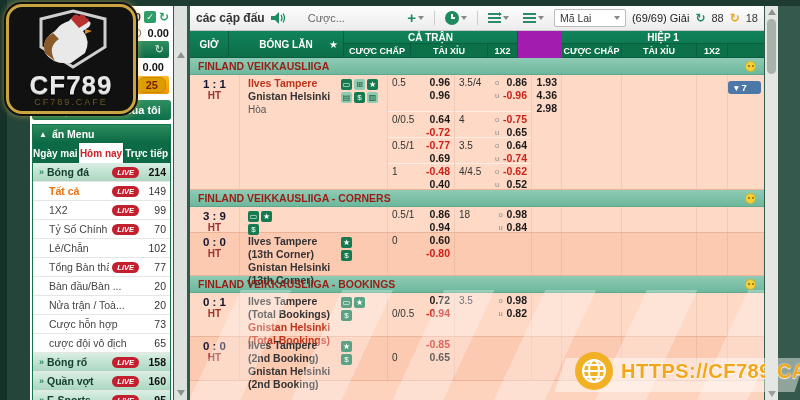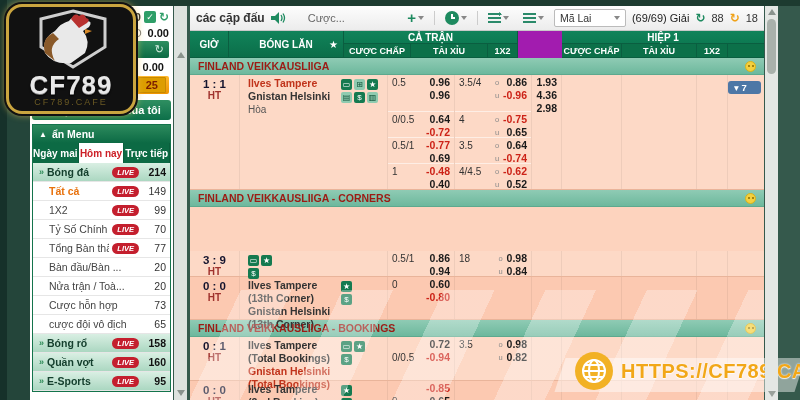--- a/index.html
+++ b/index.html
@@ -30,21 +30,21 @@
     line-height:12px; text-align:center; }
   .refr { color:#2e9e68; font-weight:bold; font-size:12px; line-height:12px; }
   .acct-bal { display:flex; justify-content:flex-end; gap:6px; height:16px; align-items:center; }
   .acct-bal .cur { color:#777; } .acct-bal .val { font-weight:bold; color:#111; }
   .greenbar { height:17px; background:linear-gradient(#2f8f61,#0c6a44); border-radius:2px;
     display:flex; align-items:center; justify-content:flex-end; padding:0 5px; color:#d7efe2; }
   .whiterow { height:18px; display:flex; align-items:center; justify-content:flex-end; gap:6px; padding:0 5px; }
   .orangebar { height:18px; background:linear-gradient(#ffb92e,#ef9400); border-radius:2px;
     display:flex; align-items:center; justify-content:flex-end; padding:0 3px; }
   .promo-badge { background:#dd9d00; border:1px solid #c78900; color:#7a1d00; font-weight:bold;
-    font-size:11px; border-radius:1px; padding:0 7px; line-height:14px; }
+    font-size:11px; border-radius:6px; padding:0 7px; line-height:14px; }
   .favbar { margin:6px 2px 4px 2px; height:20px; background:linear-gradient(#2f8f61,#0d6f49);
     border-radius:3px; color:#fff; font-weight:bold; display:flex; align-items:center; gap:5px; padding:0 7px; }
   .favbar .star { color:#ffd34d; font-size:11px; }
   #menu { margin:0 2px; border:1px solid #14744c; }
   .hidemenu { height:18px; background:linear-gradient(#2c8a5d,#0c6a44); color:#fff; font-weight:bold;
     display:flex; align-items:center; gap:5px; padding:0 6px; font-size:10.5px; }
   .hidemenu .chev { font-size:8px; }
   .tabs { display:flex; height:20px; background:#0c6a44; }
   .tab { flex:1; display:flex; align-items:center; justify-content:center; color:#fff; font-size:10px;
     font-weight:bold; border-right:1px solid #0a5e3c; cursor:pointer; }
@@ -227,20 +227,24 @@
           <span class="lbl">1X2</span>
           <span class="live">LIVE</span>
           <span class="cnt">99</span>
         </div>
         <div class="mi sub">
           <span class="lbl">Tỷ Số Chính Xác</span>
           <span class="live">LIVE</span>
           <span class="cnt">70</span>
         </div>
         <div class="mi sub">
+          <span class="lbl">Lẻ/Chẵn</span>
+          <span class="cnt">102</span>
+        </div>
+        <div class="mi sub">
           <span class="lbl">Tổng Bàn thắng</span>
           <span class="live">LIVE</span>
           <span class="cnt">77</span>
         </div>
         <div class="mi sub">
           <span class="lbl">Bàn đầu/Bàn ...</span>
           <span class="cnt">20</span>
         </div>
         <div class="mi sub">
           <span class="lbl">Nửa trận / Toà...</span>
@@ -479,21 +483,21 @@
         <div class="mcol c-fo"></div>
         <div class="mcol c-fx"></div>
         <div class="mcol c-last">
           <div class="more">▾ 7</div>
         </div>
       </div>
       <div class="league-h">
         <span class="sp">FINLAND VEIKKAUSLIIGA - CORNERS</span>
         <span class="smiley"></span>
       </div>
-      <div class="match" style="height: 26px; margin-top: 44px;">
+      <div class="match" style="height: 26px;">
         <div class="mcol c-time">
           <div class="score">3 : 9</div>
           <div class="per">HT</div>
         </div>
         <div class="mcol c-teams">
           <div class="ticons">
             <div class="irow">
               <span class="ic dark">▭</span>
               <span class="ic dark">★</span>
             </div>

